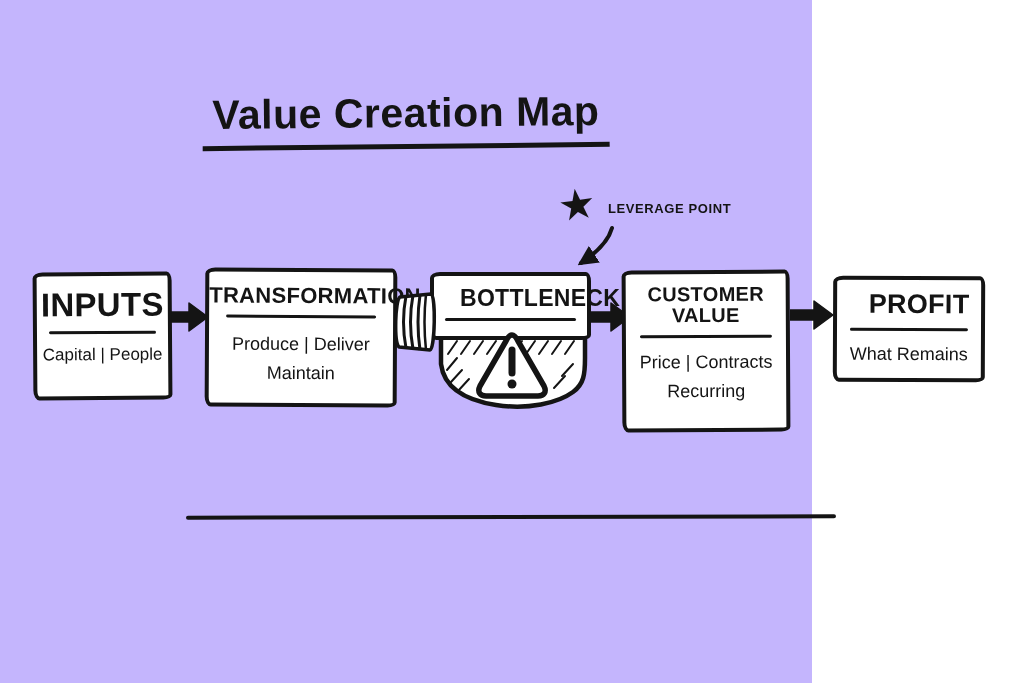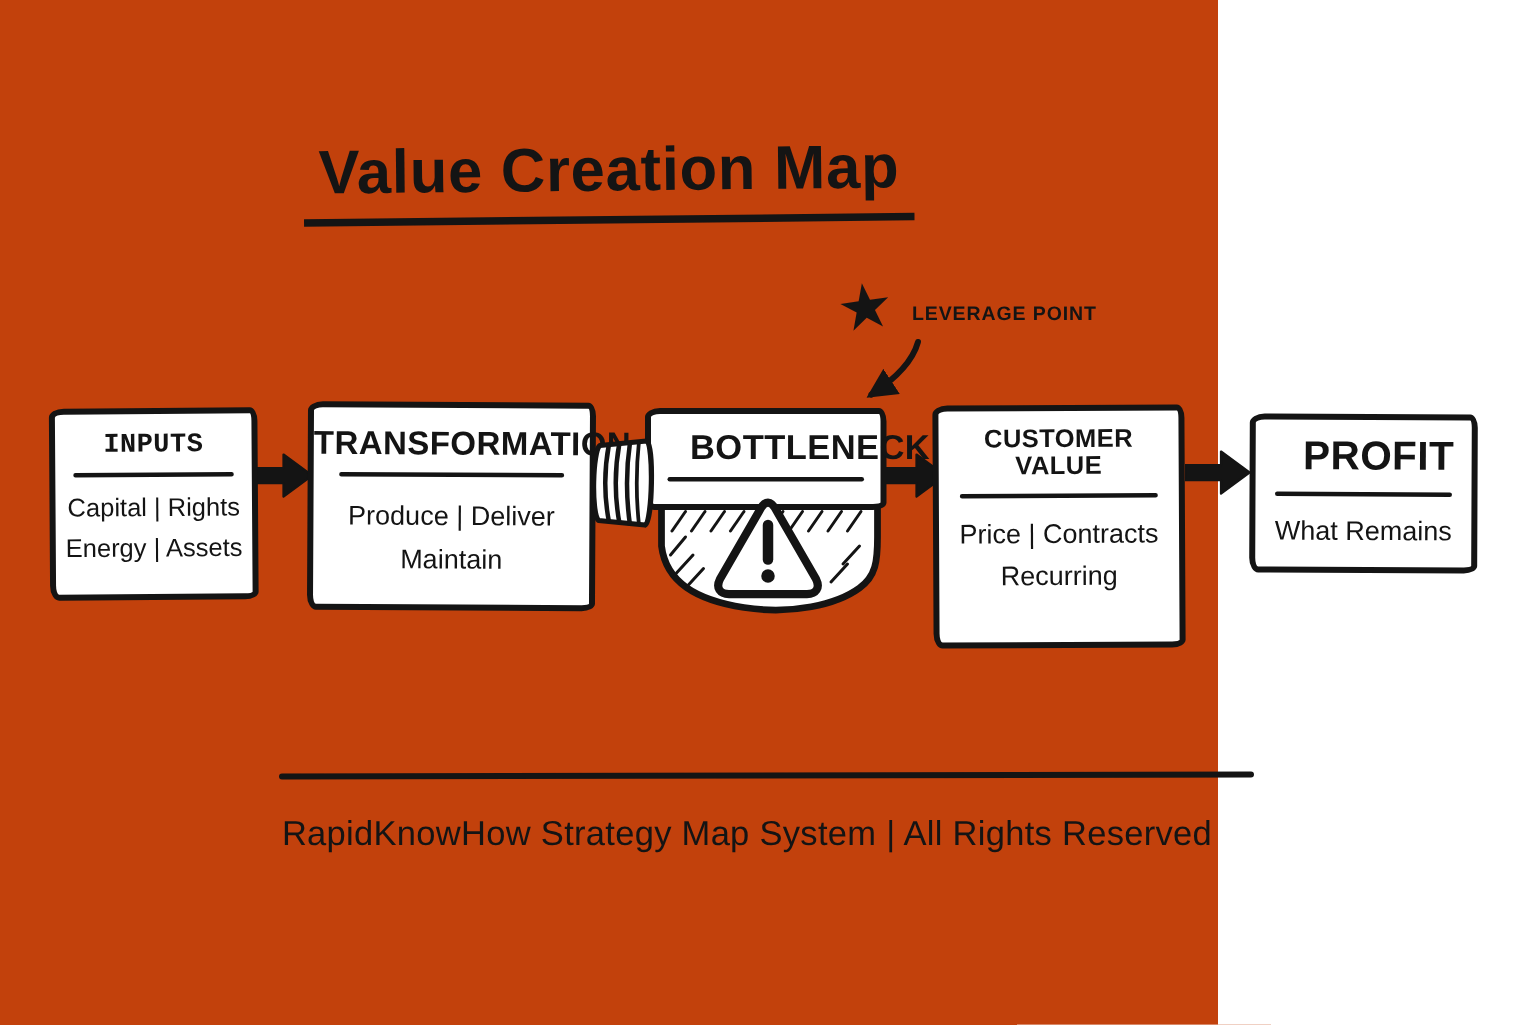--- a/index.html
+++ b/index.html
@@ -1,46 +1,46 @@
 <!DOCTYPE html>
 <html><head>
 <meta charset="utf-8">
 <style>
   html,body{margin:0;padding:0;background:#fff;}
   body{width:1024px;height:683px;overflow:hidden;
        font-family:"Liberation Sans",sans-serif;color:#141414;}
-  .canvas{position:relative;width:812px;height:683px;background:#c2410c;}
+  .canvas{position:relative;width:812px;height:683px;background:#c4b5fd;}
 
   .title{position:absolute;top:90px;left:50%;
          transform:translateX(-50%) rotate(-0.6deg);
          font-size:41px;font-weight:bold;letter-spacing:0.5px;
          padding:0 10px 7px 10px;border-bottom:5px solid #141414;
          white-space:nowrap;}
 
   .box{position:absolute;background:#fff;border:4px solid #141414;
        box-sizing:border-box;text-align:center;z-index:2;
        border-radius:10px 5px 9px 6px / 6px 9px 5px 10px;}
   .hd{font-weight:bold;line-height:1.06;letter-spacing:0.3px;margin-top:12px;}
   .rule{height:3px;background:#141414;width:82%;margin:8px auto 8px auto;border-radius:2px;}
   .ln{font-size:18px;line-height:1.58;}
 
   #box-inputs{left:33px;top:272px;width:139px;height:128px;transform:rotate(-0.4deg);}
-  #box-inputs .hd{font-size:18px;font-family:Liberation Mono, monospace;}
+  #box-inputs .hd{font-size:33px;}
   #box-inputs .ln{font-size:17px;}
 
   #box-transformation{left:205px;top:268px;width:192px;height:139px;transform:rotate(0.3deg);}
   #box-transformation .hd{font-size:22px;}
   #box-transformation .rule{margin-bottom:12px;}
 
   #box-bottleneck{left:430px;top:272px;width:161px;height:68px;}
   #box-bottleneck .hd{font-size:23px;margin-top:10px;margin-left:26px;}
   #box-bottleneck .rule{width:86%;margin:8px auto 0 auto;}
 
   #box-customer{left:622px;top:270px;width:168px;height:162px;transform:rotate(-0.3deg);}
-  #box-customer .hd{font-size:17px;margin-top:10px;}
+  #box-customer .hd{font-size:20px;margin-top:10px;}
   #box-customer .rule{margin:9px auto 10px auto;}
 
   #box-profit{left:833px;top:276px;width:152px;height:106px;transform:rotate(0.25deg);}
   #box-profit .hd{font-size:27px;margin-top:10px;padding-left:20px;}
   #box-profit .rule{margin:9px auto 9px auto;}
 
   .arrow{position:absolute;z-index:1;}
   #arrow-1{left:167px;top:300px;}
   #arrow-2{left:589px;top:300px;}
   #arrow-3{left:790px;top:298px;}
@@ -74,22 +74,21 @@
       <marker id="ah" viewBox="0 0 10 10" refX="8" refY="5" markerWidth="5" markerHeight="5" orient="auto">
         <path d="M0,0 L10,5 L0,10 Z" fill="#141414"></path>
       </marker>
     </defs>
     <path d="M46,4 Q41,22 15,39" fill="none" stroke="#141414" stroke-width="4" stroke-linecap="round" marker-end="url(#ah)"></path>
   </svg>
 
   <div class="box" id="box-inputs">
     <div class="hd">INPUTS</div>
     <div class="rule"></div>
-    <div class="ln">Capital | Rights</div>
-    <div class="ln">Energy | Assets</div>
+    <div class="ln">Capital | People</div>
   </div>
 
   <svg class="arrow" id="arrow-1" width="42" height="34" viewBox="0 0 42 34">
     <path d="M0,12 L22,12 L22,3 L41,17 L22,31 L22,22 L0,22 Z" fill="#141414" stroke="#141414" stroke-width="1.5" stroke-linejoin="round"></path>
   </svg>
 
   <div class="box" id="box-transformation">
     <div class="hd">TRANSFORMATION</div>
     <div class="rule"></div>
     <div class="ln">Produce | Deliver</div>
@@ -151,15 +150,14 @@
     <path d="M0,12 L24,12 L24,3 L43,17 L24,31 L24,22 L0,22 Z" fill="#141414" stroke="#141414" stroke-width="1.5" stroke-linejoin="round"></path>
   </svg>
 
   <div class="box" id="box-profit">
     <div class="hd">PROFIT</div>
     <div class="rule"></div>
     <div class="ln">What Remains</div>
   </div>
 
   <div class="footer-line"></div>
-  <div class="footer-text">RapidKnowHow Strategy Map System | All Rights Reserved</div>
 
 </div>
 
 </body></html>

